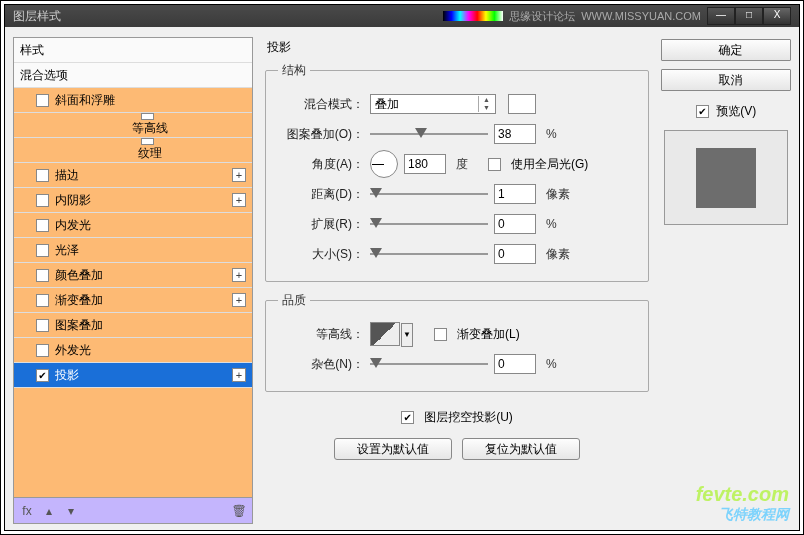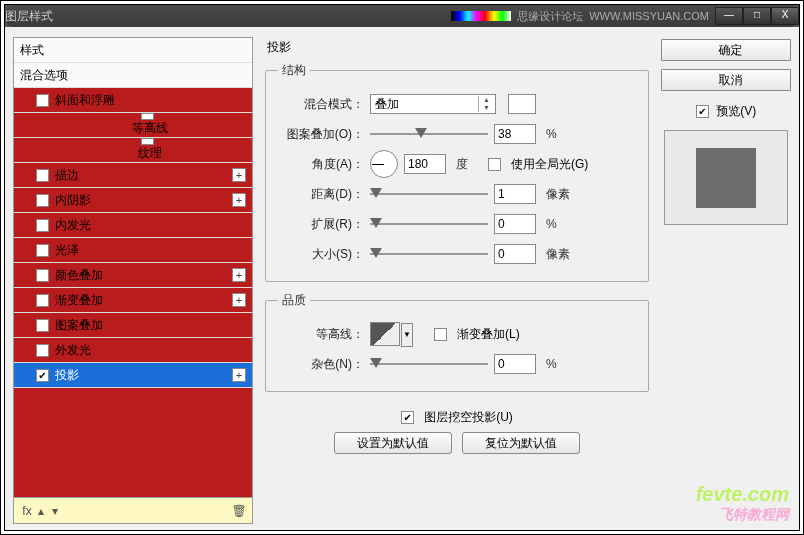--- a/index.html
+++ b/index.html
@@ -1,37 +1,37 @@
 <!DOCTYPE html>
 <html><head>
 <meta charset="utf-8">
 <style>
 * { box-sizing: border-box; margin: 0; padding: 0; font-family: "Microsoft YaHei", SimSun, Arial, sans-serif; font-size: 12px; }
 body { background: #fff; }
 .outer { width: 804px; height: 535px; border: 1px solid #000; background: #fff; position: relative; }
 .window { position: absolute; left: 3px; top: 3px; right: 3px; bottom: 3px; background: #535353; border: 1px solid #000; }
-.titlebar { height: 22px; background: linear-gradient(#4a4a4a,#3a3a3a); color: #ccc; padding: 3px 0; display:flex; justify-content:space-between; align-items:center; font-size:12px;border-radius:9px; }
+.titlebar { height: 22px; background: linear-gradient(#4a4a4a,#3a3a3a); color: #ccc; padding: 3px 8px; display:flex; justify-content:space-between; align-items:center; font-size:12px; }
 .titlebar .right { display:flex; align-items:center; gap:6px; }
 .colorbar { width:60px; height:10px; background: linear-gradient(90deg,#000,#00f,#0ff,#f0f,#f00,#ff0,#0f0,#fff); }
 .brand { color:#aaa; font-size:11px; }
 .winbtns { display:flex; gap:0; }
 .winbtn { width:28px; height:18px; background:linear-gradient(#555,#333); border:1px solid #222; color:#fff; text-align:center; line-height:14px; font-size:10px;}
 .winbtn.close { background:linear-gradient(#666,#333); }
 .body { position:absolute; top:22px; left:0; right:0; bottom:0; background:#f0f0f0; display:flex; padding:10px 8px 6px 8px; gap:8px; }
 .left { width:240px; display:flex; flex-direction:column; }
-.stylelist { flex:1; background:#b91c1c; border:1px solid #999; overflow:hidden; }
+.stylelist { flex:1; background:#fdba74; border:1px solid #999; overflow:hidden; }
 .row { height:25px; border-bottom:1px solid #ddd; display:flex; align-items:center; padding:0 6px; position:relative; }
 .row.head { background:#fafafa; font-weight:normal; color:#000; }
 .row.indent1 { padding-left:22px; }
 .row.indent2 { padding-left:40px;flex-direction:column; }
 .row.selected { background:#1a6fd8; color:#fff; }
 .row .cb { width:13px; height:13px; border:1px solid #888; margin-right:6px; background:#fff; display:inline-flex; align-items:center; justify-content:center; font-size:10px; color:#000;}
 .row.selected .cb { background:#fff; }
 .row .plus { position:absolute; right:6px; top:5px; width:14px; height:14px; border:1px solid #888; background:#fff; text-align:center; line-height:12px; font-size:11px; color:#444;}
-.listfooter { height:26px; border:1px solid #999; border-top:none; background:#fef9c3; display:flex; align-items:center; padding:0 6px; gap:0; color:#555; font-style:italic; }
+.listfooter { height:26px; border:1px solid #999; border-top:none; background:#c4b5fd; display:flex; align-items:center; padding:0 6px; gap:8px; color:#555; font-style:italic; }
 .listfooter .sp { flex:1; }
 .listfooter .ic { width:14px; height:14px; display:inline-flex; align-items:center; justify-content:center; font-style:normal; }
 .center { flex:1; padding:0 4px; }
 .section-title { font-size:12px; margin:2px 0 6px 2px; }
 fieldset { border:1px solid #aaa; border-radius:2px; margin-bottom:10px; padding:10px 12px 12px 12px; }
 legend { padding:0 4px; color:#333; }
 .formrow { display:flex; align-items:center; height:30px; gap:6px; }
 .formrow .lbl { width:86px; text-align:right; color:#222; }
 .select { width:126px; height:20px; background:#fff; border:1px solid #888; position:relative; display:inline-flex; align-items:center; padding:0 4px;}
 .select .arrows { position:absolute; right:1px; top:1px; bottom:1px; width:16px; border-left:1px solid #aaa; display:flex; flex-direction:column; }
@@ -42,29 +42,29 @@
 .slider .thumb { position:absolute; top:2px; width:0; height:0; border-left:6px solid transparent; border-right:6px solid transparent; border-top:10px solid #666; }
 .numinput { width:42px; height:20px; border:1px solid #888; background:#fff; padding:0 3px; text-align:left;}
 .unit { margin-left:4px; color:#333; }
 .angle { width:28px; height:28px; border:1px solid #888; border-radius:50%; position:relative; background:#fff;}
 .angle .needle { position:absolute; left:50%; top:50%; width:12px; height:1px; background:#000; transform-origin:left center; transform:rotate(180deg);}
 .chk { width:13px; height:13px; border:1px solid #888; background:#fff; display:inline-flex; align-items:center; justify-content:center; font-size:10px; color:#000; margin-right:4px;}
 .contour { width:30px; height:24px; border:1px solid #888; background:linear-gradient(135deg,#555 0%,#555 50%,#eee 50%,#eee 100%); position:relative;}
 .contour .dd { position:absolute; right:-14px; top:0; width:12px; height:24px; border:1px solid #888; background:#eee; text-align:center; line-height:22px; font-size:8px;}
 .btn { height:22px; padding:0 10px; background:linear-gradient(#fdfdfd,#e6e6e6); border:1px solid #888; border-radius:3px; }
 .btn.wide { width:118px; }
-.btnrow { display:flex; gap:10px; justify-content:center; margin-top:0;}
+.btnrow { display:flex; gap:10px; justify-content:center; margin-top:6px;}
 .rightcol { width:130px; display:flex; flex-direction:column; gap:8px; padding-top:2px;}
 .rbtn { height:22px; background:linear-gradient(#fdfdfd,#e6e6e6); border:1px solid #888; border-radius:1px;padding-left:9px; }
 .previewlbl { text-align:center; margin-top:4px;}
 .previewbox { width:124px; height:95px; border:1px solid #999; background:#e9e9e9; margin:2px auto 0; display:flex; align-items:center; justify-content:center;}
 .previewinner { width:60px; height:60px; background:#6d6d6d; }
 .watermark { position:absolute; right:10px; bottom:6px; text-align:right; color:#888; font-style:italic; pointer-events:none;}
 .watermark .l1 { font-size:20px; color:#bef264; font-weight:bold; font-style:italic;}
-.watermark .l2 { font-size:14px; color:#f9a8d4; font-weight:bold;}
+.watermark .l2 { font-size:14px; color:#7dd3fc; font-weight:bold;}
 </style>
 </head>
 <body>
 
 <div class="outer">
 <div class="window">
   <div class="titlebar">
     <span>图层样式</span>
     <div class="right">
       <div class="colorbar"></div>

